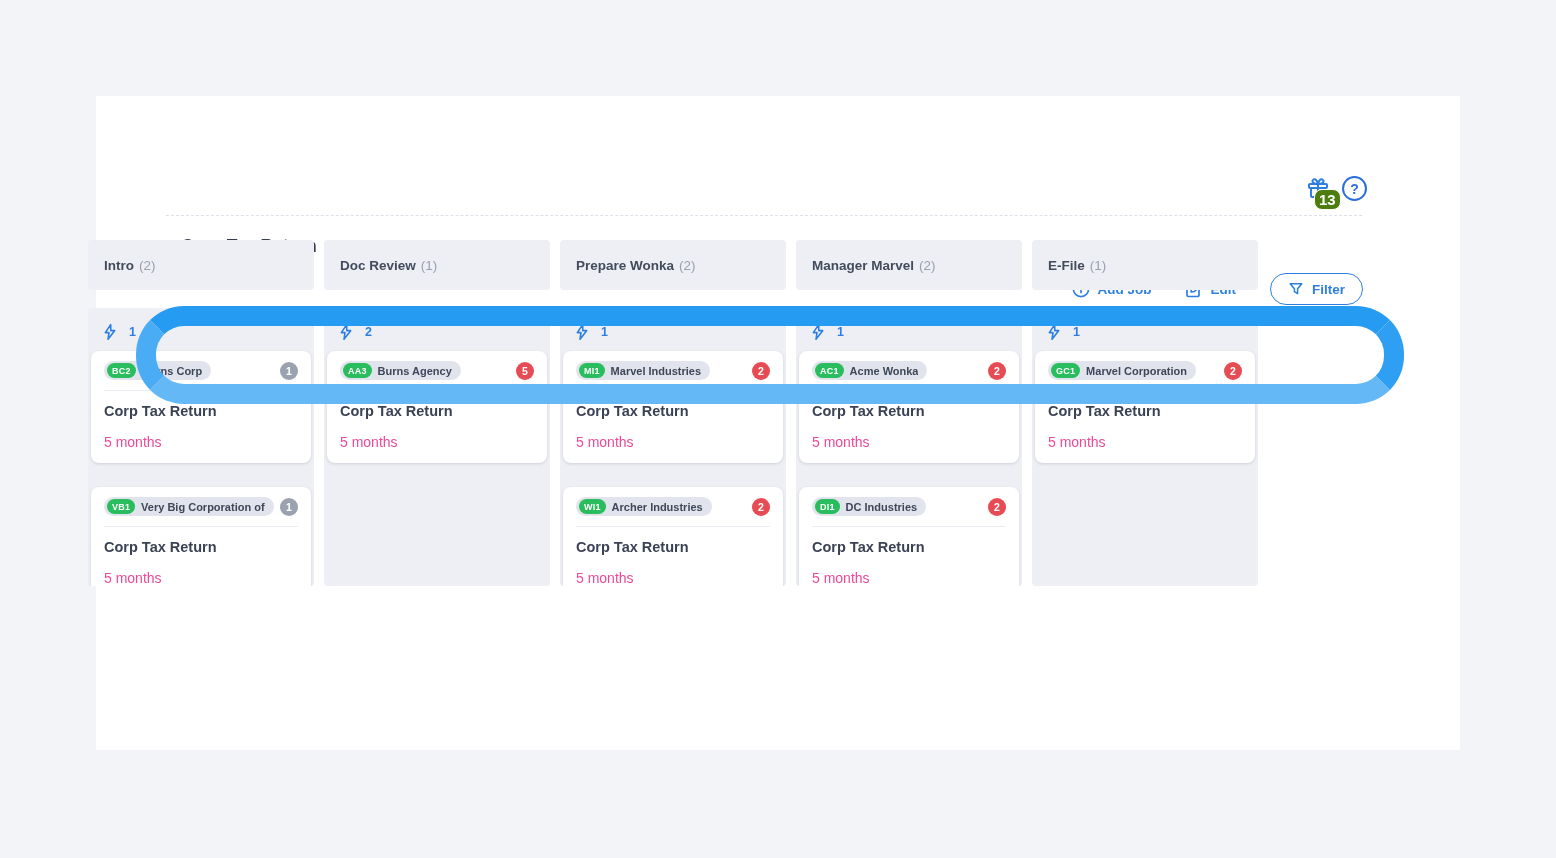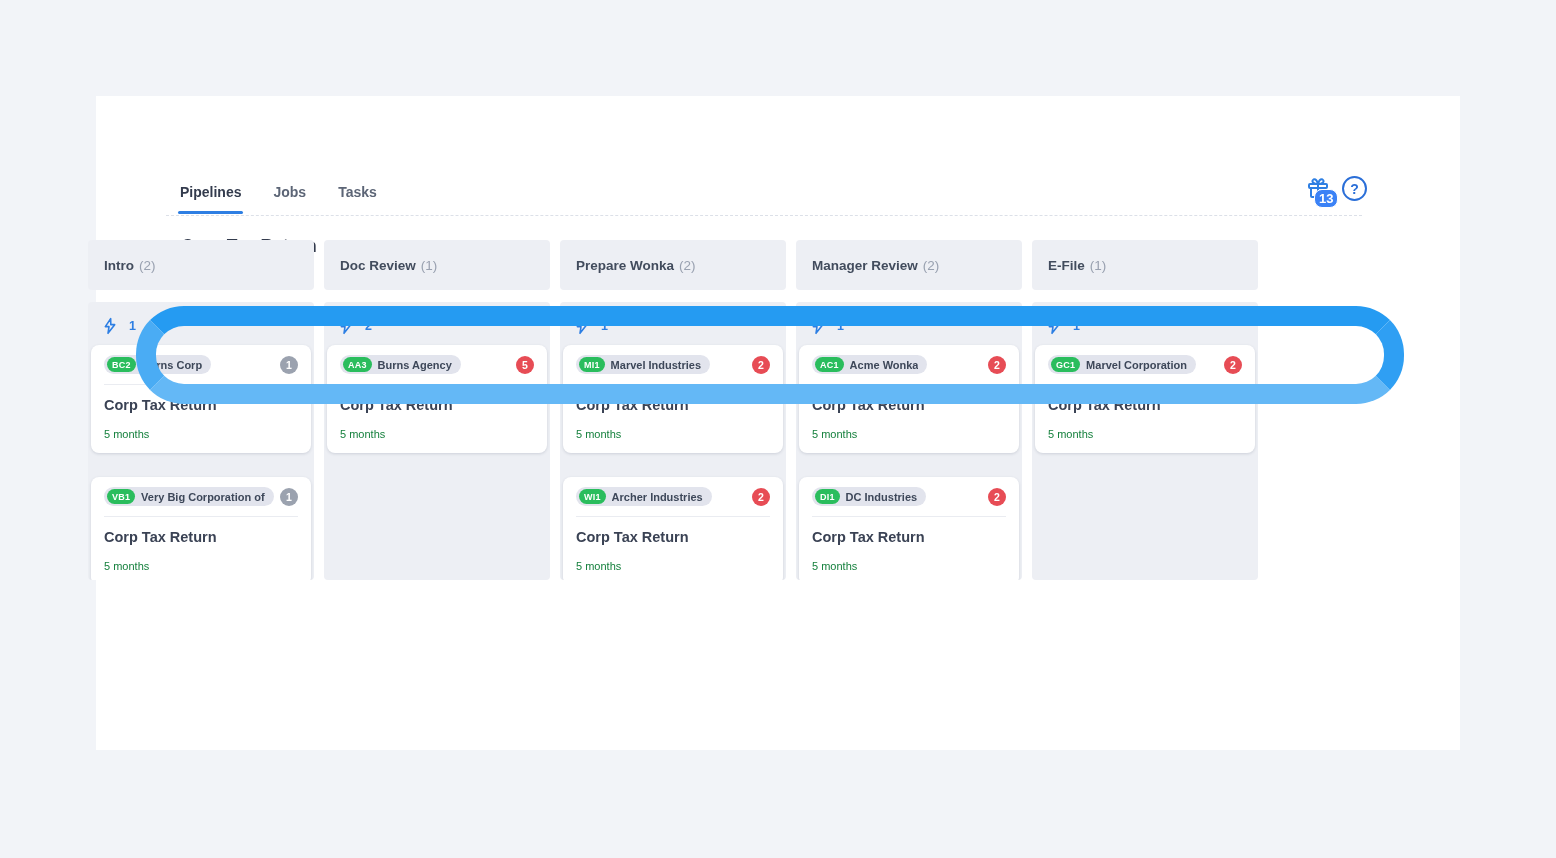--- a/index.html
+++ b/index.html
@@ -26,41 +26,41 @@
   .tabs-separator {
     position:absolute; left:70px; top:119px; width:1196px; height:0;
     border-top:1px dashed #dce0e8;
   }
   
   .pipeline-title { position:absolute; left:85px; top:140px; font-size:17.5px; font-weight:700; color:#333b4d; cursor:pointer; }
   .title-chevron { position:absolute; left:528px; top:146px; width:16px; height:16px; cursor:pointer; }
   
   .gift-wrap { position:absolute; left:1210px; top:80px; width:30px; height:30px; cursor:pointer; }
   .gift-badge {
-    position:absolute; left:8px; top:13px; background:#3b82f6; color:#fff;
-    font-size:13px; font-weight:700; padding:1px 4px; border-radius:8px; border:1.5px solid #fff;
+    position:absolute; left:8px; top:13px; background:#4d7c0f; color:#fff;
+    font-size:15px; font-weight:700; padding:1px 4px; border-radius:8px; border:1.5px solid #fff;
   }
   .help-icon {
     position:absolute; left:1246px; top:80px; width:25px; height:25px; border-radius:50%;
     border:2.5px solid #2b6fd8; color:#2b6fd8; font-size:14px; font-weight:700;
     display:flex; align-items:center; justify-content:center; cursor:pointer; background:#fff;
   }
   
   .toolbar { position:absolute; top:177px; right:97px; display:flex; align-items:center; gap:34px; }
   .tool-btn { display:flex; align-items:center; gap:7px; color:#2e7fe3; font-size:13.5px; font-weight:700; cursor:pointer; }
   .filter-btn {
     border:1.5px solid #2e7fe3; border-radius:17px; padding:7px 17px; display:flex; gap:8px;
     align-items:center; color:#2e7fe3; font-size:13.5px; font-weight:700; cursor:pointer; background:#fff;
   }
   
   .board { position:absolute; left:88px; top:240px; display:flex; gap:10px; }
   .column { width:226px; display:flex; flex-direction:column; }
   .col-header {
     height:50px; background:#edeff4; border-radius:4px; display:flex; align-items:center;
-    padding:16px 16px; font-size:13.5px; margin-bottom:12px; flex-shrink:0;
+    padding:16px 16px; font-size:13.5px; margin-bottom:18px; flex-shrink:0;
   }
   .col-name { font-weight:700; color:#424c5d; }
   .col-count { color:#99a1b0; margin-left:5px; }
   .col-body { background:#edeff4; border-radius:4px; height:278px; padding:12px 3px 0; overflow:hidden; }
   .automation-row { display:flex; align-items:center; gap:11px; padding:3px 11px 10px; cursor:pointer; }
   .automation-count { color:#2e7fe3; font-size:12.5px; font-weight:700; }
   .card {
     background:#fff; border-radius:8px; box-shadow:0 1px 3px rgba(44,56,82,.16);
     padding:10px 13px 13px; margin-bottom:24px; cursor:pointer;
   }
@@ -77,62 +77,80 @@
     font-size:11px; font-weight:700; color:#3d4759; white-space:nowrap; overflow:hidden; max-width:146px;
   }
   .count-badge {
     width:18px; height:18px; border-radius:50%; color:#fff; font-size:10.5px; font-weight:700;
     display:flex; align-items:center; justify-content:center; flex-shrink:0;
   }
   .count-badge.neutral { background:#9ba2af; }
   .count-badge.alert { background:#e74c55; }
   .card-divider { border-top:1px solid #eaecf1; margin-top:10px; }
   .card-title { font-size:14.5px; font-weight:700; color:#3a4254; margin-top:12px; }
-  .card-duration { font-size:11px; color:#15803d; margin-top:15px; }
+  .card-duration { font-size:14px; color:#ec4899; margin-top:15px; }
   
   .scrolled-edge { position:absolute; left:168px; top:338px; width:6px; height:46px; background:#eceef3; border-radius:3px; }
   
   .highlight-ring {
     position:absolute; left:136px; top:306px; width:1268px; height:98px;
     border-style:solid; border-width:20px; border-radius:48px;
     border-top-color:#259bf2; border-right-color:#2f9ff3;
     border-bottom-color:#64b8f6; border-left-color:#4aacf4;
     z-index:6; pointer-events:none;
   }
 </style>
 </head>
 <body>
 
 <div class="app-card">
 
-  <div class="tabs">
-    <div class="tab active">Pipelines</div>
-    <div class="tab">Jobs</div>
-    <div class="tab">Tasks</div>
-  </div>
   <div class="tabs-separator"></div>
 
   <div class="pipeline-title">Corp Tax Return</div>
   <svg class="title-chevron" viewBox="0 0 16 16">
     <polyline points="3,5 8,11 13,5" fill="none" stroke="#596274" stroke-width="1.8" stroke-linecap="round" stroke-linejoin="round"></polyline>
   </svg>
 
   <div class="gift-wrap">
     <svg width="24" height="24" viewBox="0 0 24 24">
       <g fill="none" stroke="#2e7fe3" stroke-width="2" stroke-linejoin="round">
         <rect x="3" y="8" width="18" height="4" rx="1"></rect>
         <rect x="5" y="12" width="14" height="9" rx="1"></rect>
         <line x1="12" y1="8" x2="12" y2="21"></line>
         <path d="M12 8 C 7 8 5 5 7.5 3.5 C 9.5 2.5 11.5 5 12 8 C 12.5 5 14.5 2.5 16.5 3.5 C 19 5 17 8 12 8 Z"></path>
       </g>
     </svg>
     <span class="gift-badge">13</span>
   </div>
   <div class="help-icon">?</div>
 
+  <div class="toolbar">
+    <div class="tool-btn">
+      <svg width="18" height="18" viewBox="0 0 18 18">
+        <circle cx="9" cy="9" r="7.6" fill="none" stroke="#2e7fe3" stroke-width="1.7"></circle>
+        <line x1="9" y1="5.4" x2="9" y2="12.6" stroke="#2e7fe3" stroke-width="1.7" stroke-linecap="round"></line>
+        <line x1="5.4" y1="9" x2="12.6" y2="9" stroke="#2e7fe3" stroke-width="1.7" stroke-linecap="round"></line>
+      </svg>
+      <span>Add Job</span>
+    </div>
+    <div class="tool-btn">
+      <svg width="18" height="18" viewBox="0 0 18 18">
+        <path d="M14 9.5 V15 a1.5 1.5 0 0 1 -1.5 1.5 H3.5 A1.5 1.5 0 0 1 2 15 V6.5 A1.5 1.5 0 0 1 3.5 5 H9" fill="none" stroke="#2e7fe3" stroke-width="1.7" stroke-linecap="round"></path>
+        <path d="M13.2 1.8 L16.2 4.8 L9.5 11.5 L6 12 L6.5 8.5 Z" fill="none" stroke="#2e7fe3" stroke-width="1.6" stroke-linejoin="round"></path>
+      </svg>
+      <span>Edit</span>
+    </div>
+    <div class="filter-btn">
+      <svg width="16" height="16" viewBox="0 0 18 18">
+        <path d="M2.5 3 H15.5 L10.8 8.8 V14.2 L7.2 12 V8.8 Z" fill="none" stroke="#2e7fe3" stroke-width="1.7" stroke-linejoin="round"></path>
+      </svg>
+      <span>Filter</span>
+    </div>
+  </div>
 
 </div>
 
 <div class="scrolled-edge"></div>
 
 <div class="board">
     <div class="column">
       <div class="col-header">
         <span class="col-name">Intro</span>
         <span class="col-count">(2)</span>
@@ -229,21 +247,21 @@
             <span class="count-badge alert">2</span>
           </div>
           <div class="card-divider"></div>
           <div class="card-title">Corp Tax Return</div>
           <div class="card-duration">5 months</div>
         </div>
       </div>
     </div>
     <div class="column">
       <div class="col-header">
-        <span class="col-name">Manager Review</span>
+        <span class="col-name">Manager Marvel</span>
         <span class="col-count">(2)</span>
       </div>
       <div class="col-body">
         <div class="automation-row">
           <svg width="16" height="18" viewBox="0 0 24 26">
             <path d="M13 2 L5 14 H10.5 L9 24 L19 11 H13.2 Z" fill="none" stroke="#2e7fe3" stroke-width="2.4" stroke-linejoin="round"></path>
           </svg>
           <span class="automation-count">1</span>
         </div>
         <div class="card">

